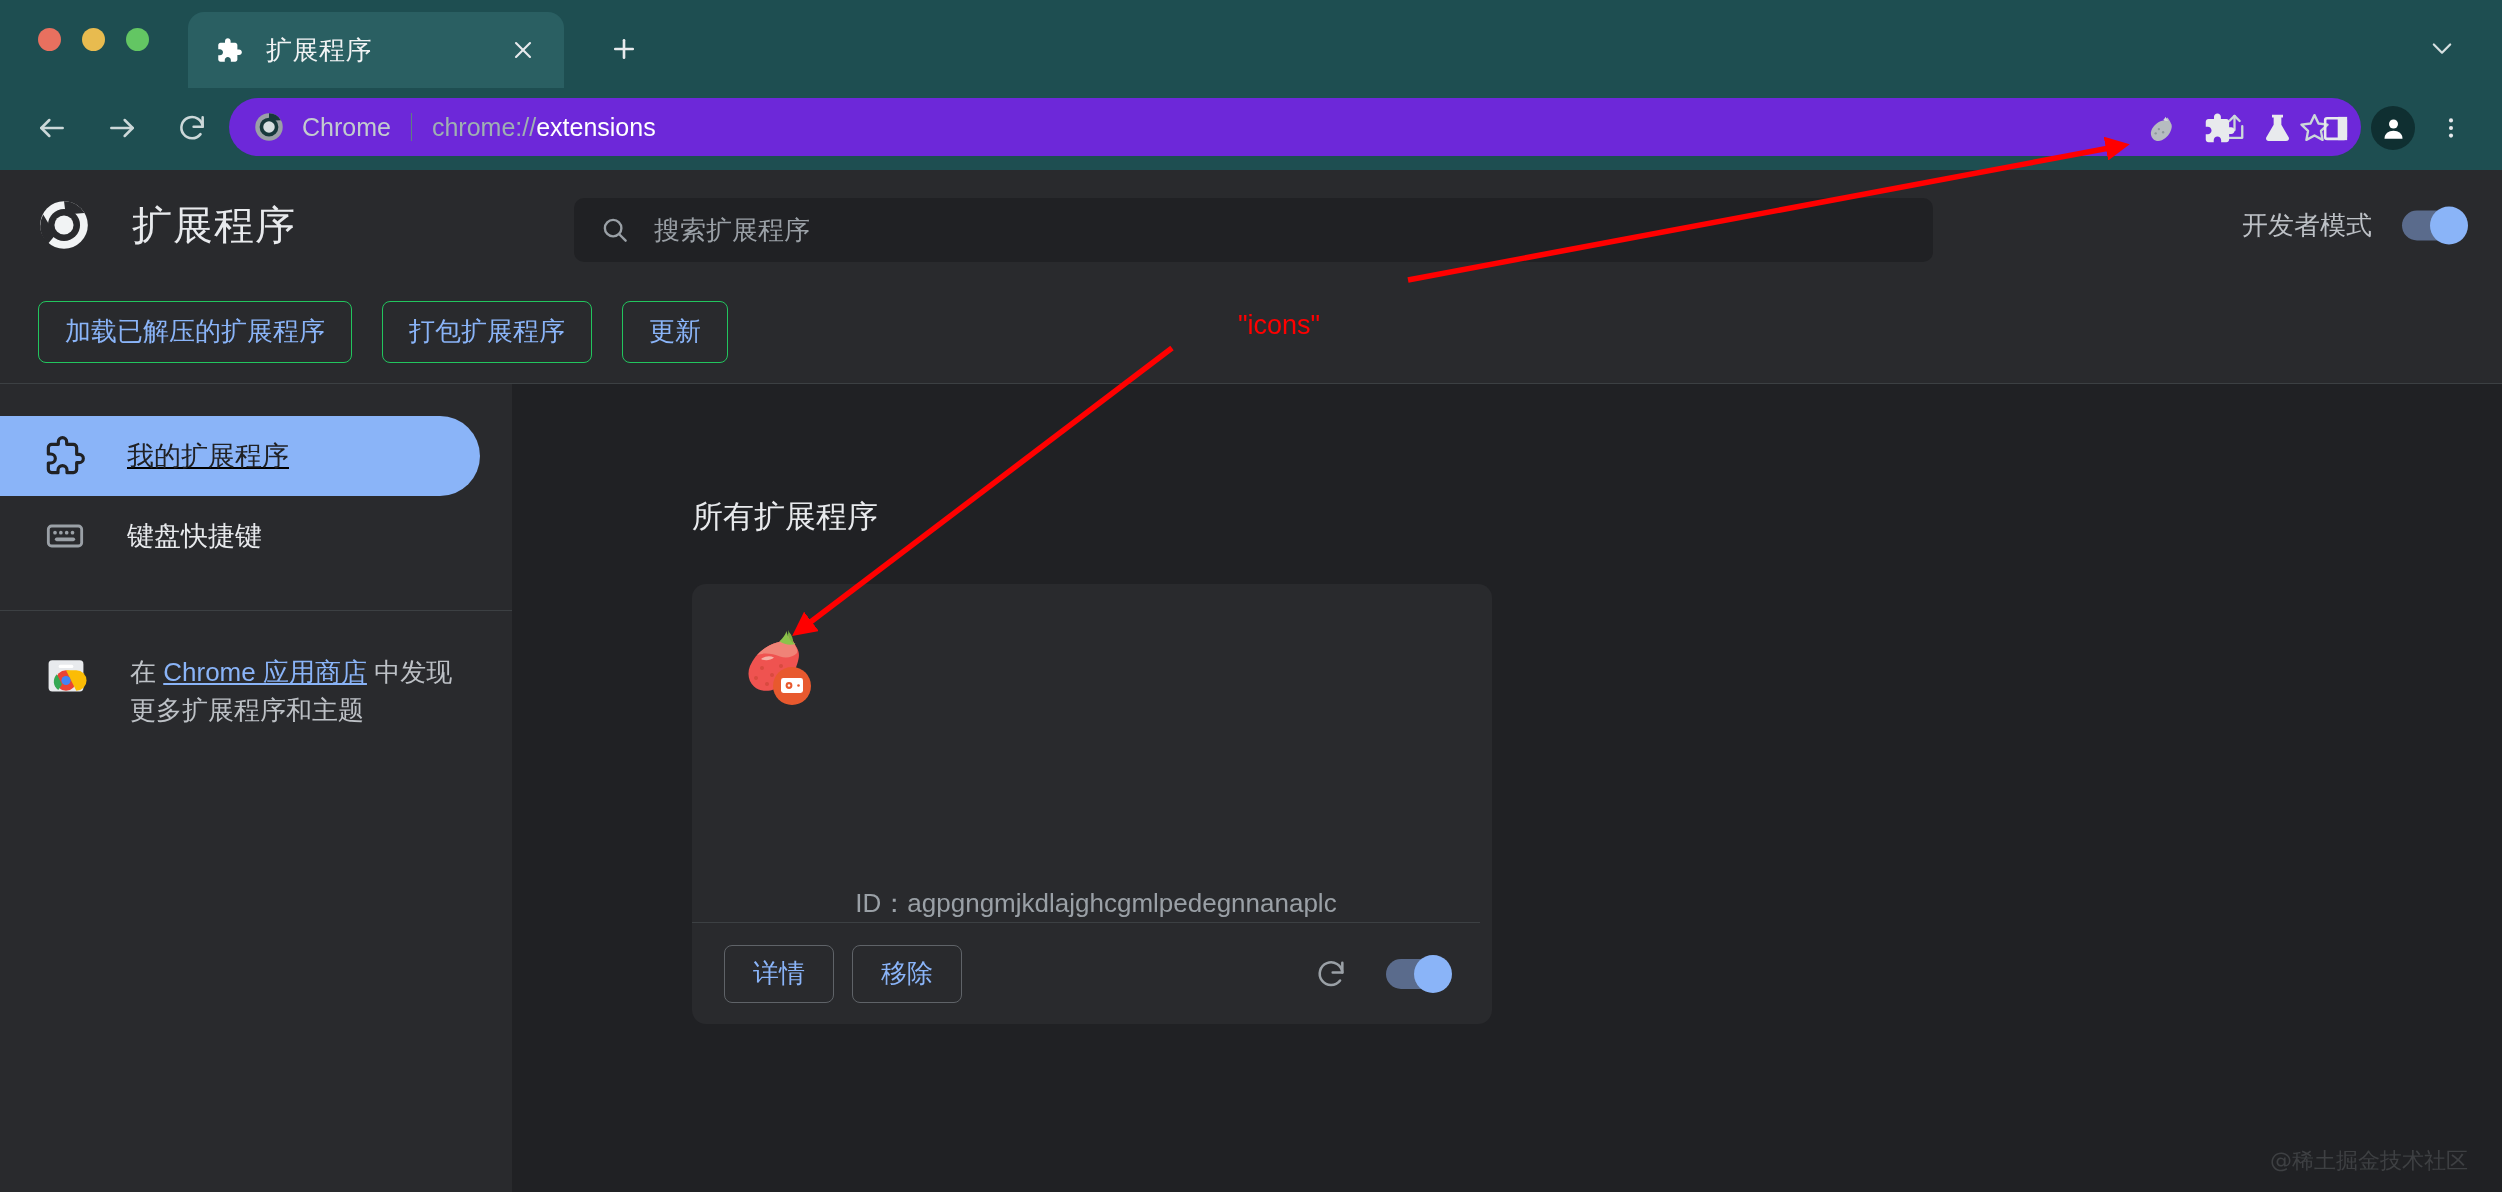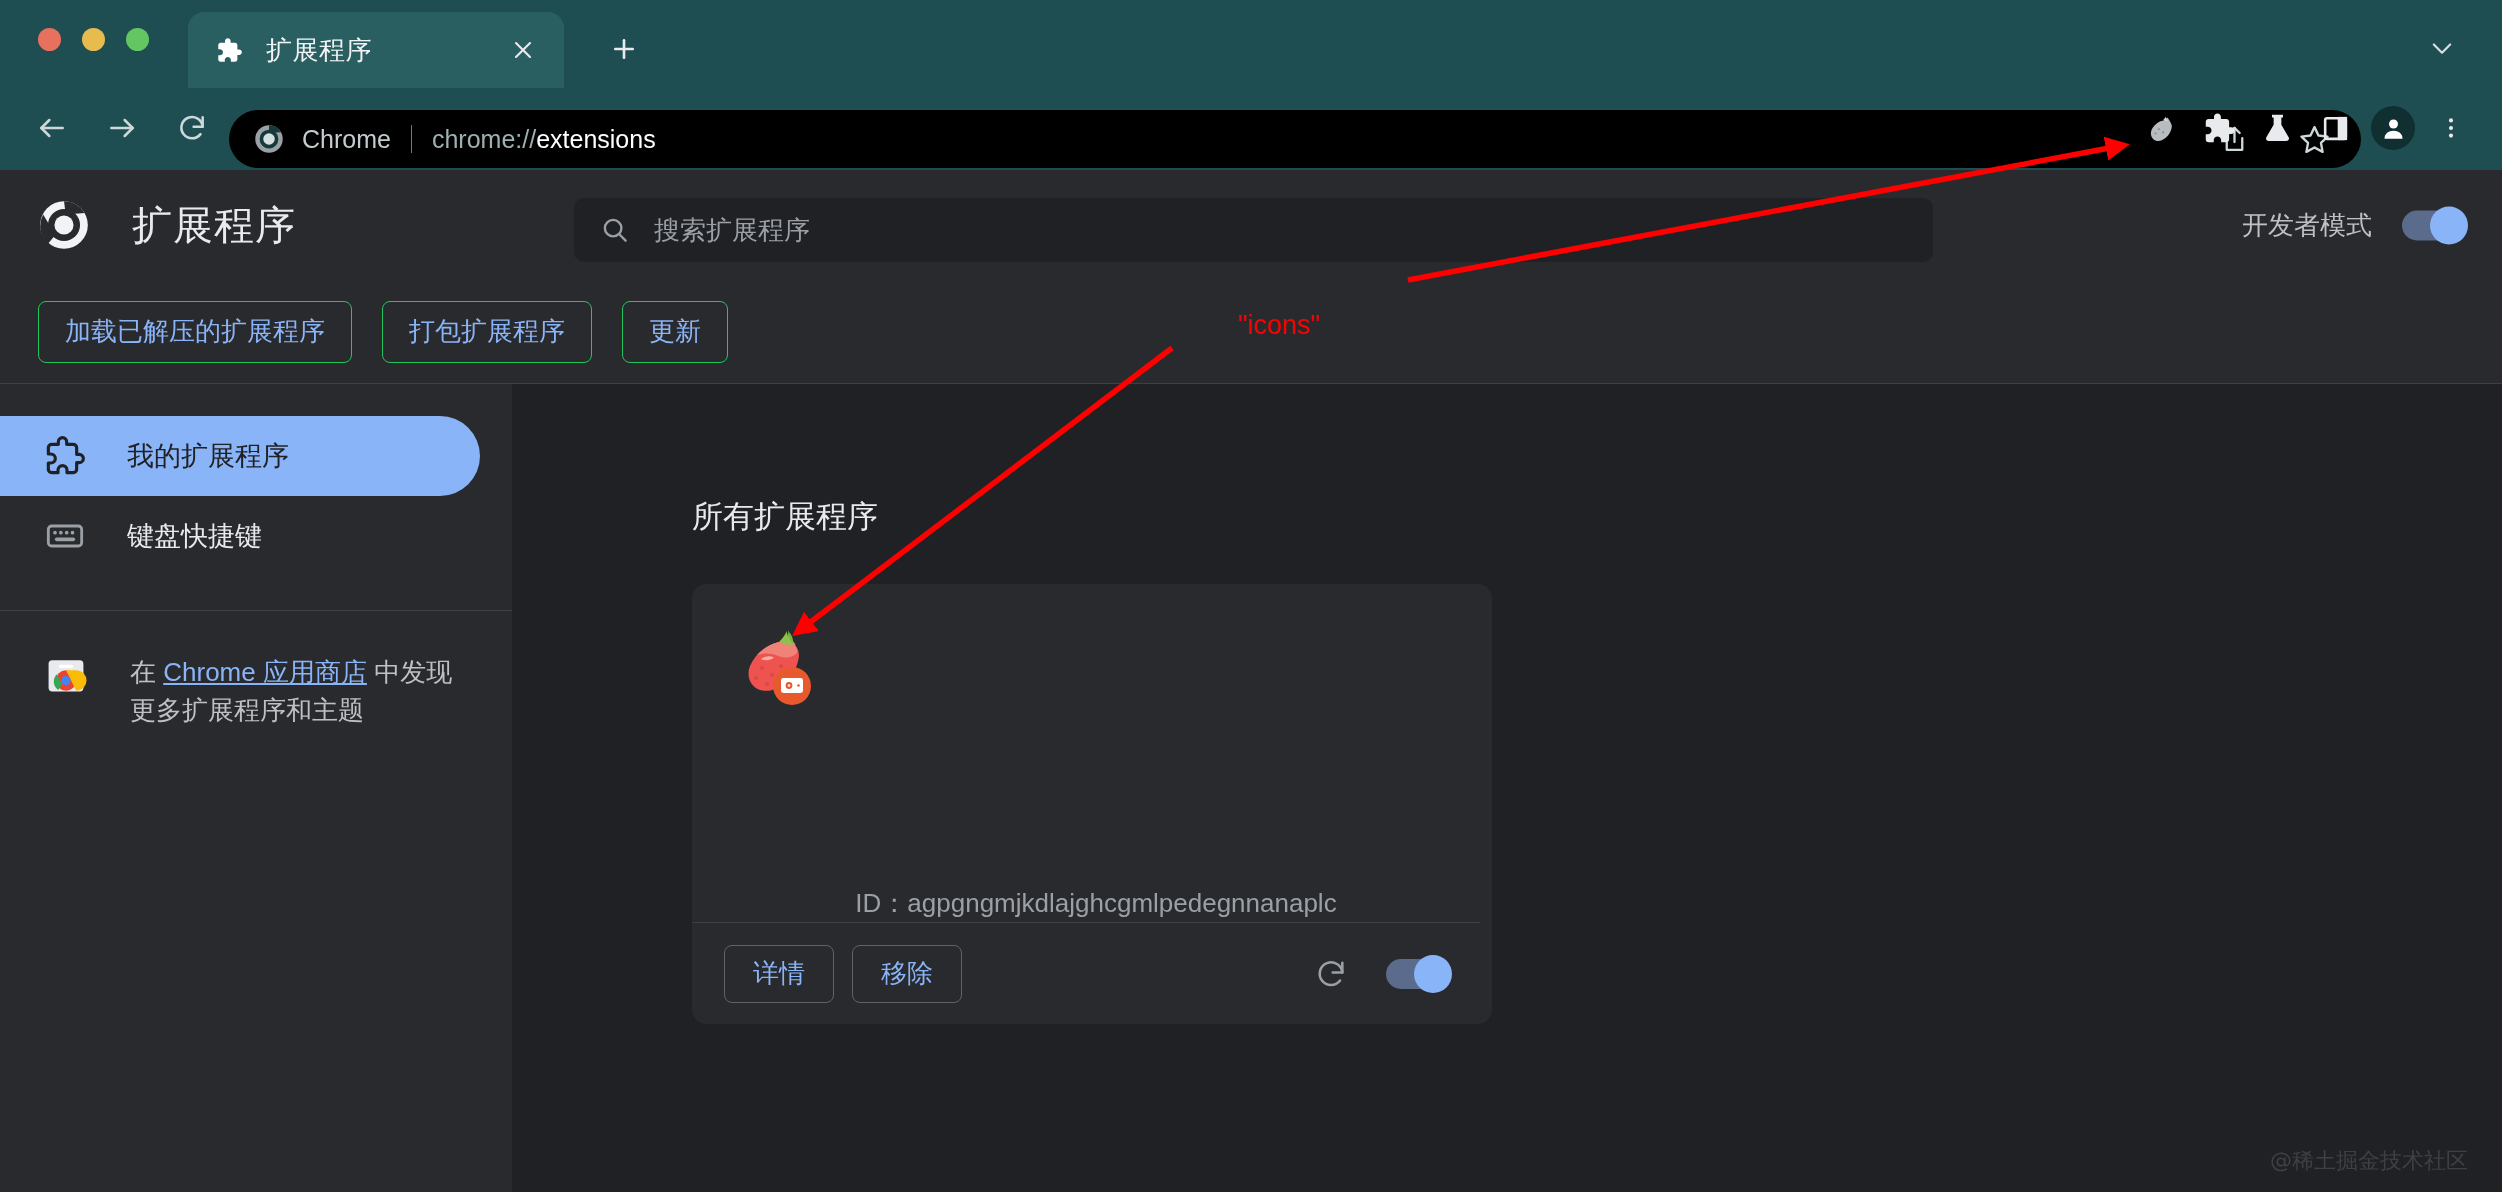--- a/index.html
+++ b/index.html
@@ -72,23 +72,23 @@
     display: flex; align-items: center;
   }
   .nav-btn {
     width: 56px; height: 56px; margin-left: 14px;
     display: flex; align-items: center; justify-content: center;
     color: #ccd8d9; flex: none;
   }
   .nav-btn:first-child { margin-left: 24px; }
 
   .omnibox {
-    position: absolute; left: 229px; top: 22px;
+    position: absolute; left: 229px; top: 10px;
     width: 2132px; height: 58px;
-    background: #000000;
+    background: #6d28d9;
     border-radius: 29px;
     display: flex; align-items: center;
   }
   .omnibox-chrome-icon {
     margin-left: 25px; width: 30px; height: 30px;
     display: flex; align-items: center; justify-content: center;
   }
   .omnibox-chip {
     margin-left: 18px; color: #c3ccce; font-size: 25px;
   }
@@ -192,21 +192,21 @@
   .sidebar {
     width: 512px; flex: none;
     background: #292a2d;
     padding-top: 32px;
   }
   .side-item {
     height: 80px; display: flex; align-items: center;
     border-radius: 0 40px 40px 0;
     margin-right: 32px;
   }
-  .side-item.active { background: #8ab4f8; }
+  .side-item.active { background: #8ab4f8; text-decoration: underline; }
   .side-item .side-icon {
     margin-left: 45px; width: 40px; height: 40px;
     display: flex; align-items: center; justify-content: center;
     color: #9aa0a6;
   }
   .side-item.active .side-icon { color: #202124; }
   .side-item .side-label {
     margin-left: 42px; font-size: 27px; color: #e8eaed;
   }
   .side-item.active .side-label { color: #202124; font-weight: 500; }

